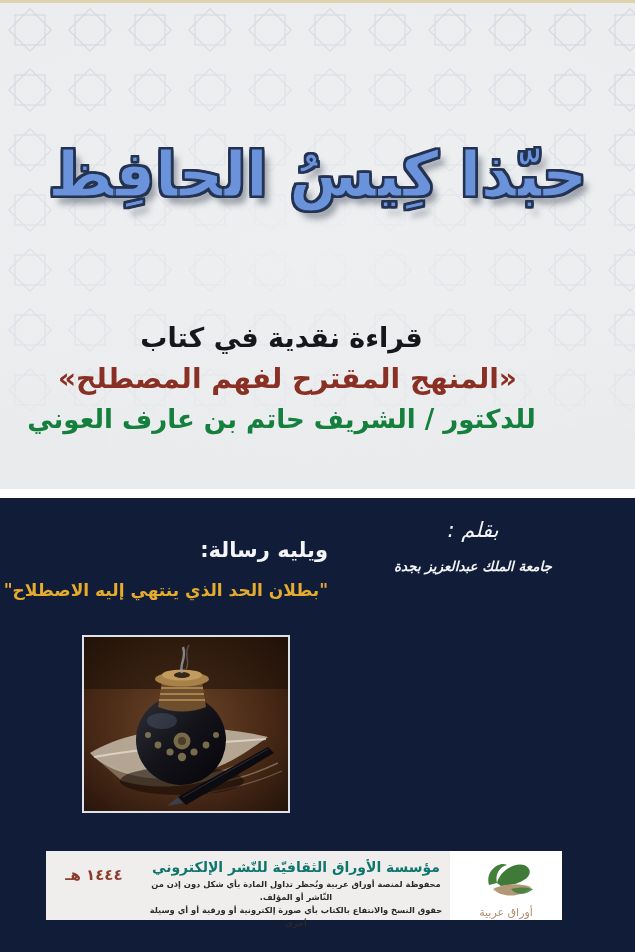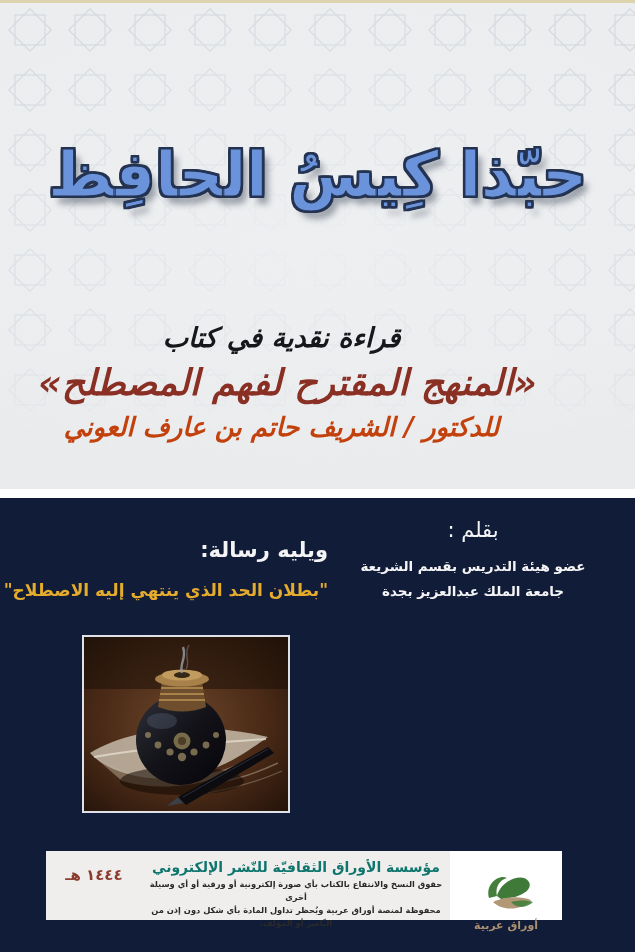--- a/index.html
+++ b/index.html
@@ -55,25 +55,24 @@
       -2px  0   0 #243352, 2px  0   0 #243352,
        0   -2px 0 #243352, 0    2px 0 #243352,
        6px  8px 6px rgba(98,106,120,0.6);
   }
   .subtitle-block {
     position: absolute;
     left: 0; top: 322px;
     width: 563px;
     text-align: center;
     direction: rtl;
-    font-style: italic;
   }
   .subtitle-line1 { font-size: 27px; font-weight: bold; color: #15171b; margin-bottom: 9px; }
-  .subtitle-line2 { font-size: 36px; font-weight: bold; color: #8a2f23; margin-bottom: 9px; margin-left: 12px; }
-  .subtitle-line3 { font-size: 26px; font-weight: bold; color: #c2410c; }
+  .subtitle-line2 { font-size: 28px; font-weight: bold; color: #8a2f23; margin-bottom: 9px; margin-left: 12px; }
+  .subtitle-line3 { font-size: 26px; font-weight: bold; color: #15803d; }
 
   
   .divider-strip {
     position: absolute;
     left: 0; top: 489px;
     width: 635px; height: 9px;
     background: #ffffff;
   }
 
   
@@ -83,20 +82,21 @@
     width: 635px; height: 454px;
     background: #101c38;
   }
   .author-block {
     position: absolute;
     top: 20px; right: 12px;
     width: 300px;
     text-align: center;
     direction: rtl;
     color: #f4f4f6;
+    font-style: italic;
   }
   .byline-label { font-size: 21px; margin-bottom: 16px; }
   .author-name  { font-size: 25px; margin-bottom: 16px; white-space: nowrap; }
   .affiliation1 { font-size: 13.5px; font-weight: bold; margin-bottom: 9px; }
   .affiliation2 { font-size: 13.5px; font-weight: bold; }
 
   .treatise-block {
     position: absolute;
     top: 40px; left: 18px;
     width: 310px;
@@ -154,22 +154,21 @@
   .pub-copy {
     font-size: 8.3px;
     font-weight: 600;
     color: #2a2a2a;
     line-height: 1.55;
   }
   .logo-box {
     width: 112px;
     background: #ffffff;
     text-align: center;
-    padding-top: 21px;
-    font-weight: bold;
+    padding-top: 8px;
   }
   .logo-text {
     direction: rtl;
     font-size: 11px;
     color: #ad9070;
     margin-top: 1px;
   }
 </style>
 </head>
 <body>
@@ -199,21 +198,20 @@
       <div class="subtitle-line3">للدكتور / الشريف حاتم بن عارف العوني</div>
     </div>
   </div>
 
   <div class="divider-strip"></div>
 
   <div class="bottom-section">
 
     <div class="author-block">
       <div class="byline-label">بقلم :</div>
-      <div class="affiliation1">عضو هيئة التدريس بقسم الشريعة</div>
       <div class="affiliation2">جامعة الملك عبدالعزيز بجدة</div>
     </div>
 
     <div class="treatise-block">
       <div class="treatise-intro">ويليه رسالة:</div>
       <div class="treatise-title">"بطلان الحد الذي ينتهي إليه الاصطلاح"</div>
     </div>
 
     <div class="photo-frame">
       <svg width="204" height="174" viewBox="0 0 204 174">
@@ -275,22 +273,22 @@
       </svg>
     </div>
 
     <div class="publisher-bar">
       <div class="bar-main">
         <div class="years-block">
           <div>١٤٤٤ هـ</div>
         </div>
         <div class="pub-center">
           <div class="pub-name">مؤسسة الأوراق الثقافيّة للنّشر الإلكتروني</div>
+          <div class="pub-copy">محفوظة لمنصة أوراق عربية ويُحظر تداول المادة بأي شكل دون إذن من النّاشر أو المؤلف.</div>
           <div class="pub-copy">حقوق النسخ والانتفاع بالكتاب بأي صورة إلكترونية أو ورقية أو أي وسيلة أخرى</div>
-          <div class="pub-copy">محفوظة لمنصة أوراق عربية ويُحظر تداول المادة بأي شكل دون إذن من النّاشر أو المؤلف.</div>
         </div>
       </div>
       <div class="logo-box">
         <svg width="66" height="42" viewBox="0 0 66 42">
           <path d="M16 26 C12 12, 26 2, 34 6 C26 8, 22 16, 24 24 Z" fill="#44803c"></path>
           <path d="M24 24 C28 8, 50 0, 56 10 C60 18, 48 26, 28 27 Z" fill="#3f7a38"></path>
           <path d="M20 30 C32 24, 48 24, 58 28 C50 38, 30 40, 20 30 Z" fill="#b39878"></path>
           <path d="M38 30 C46 28, 54 28, 60 30 C54 36, 44 37, 38 30 Z" fill="#44803c" opacity="0.9"></path>
         </svg>
         <div class="logo-text">أوراق عربية</div>

